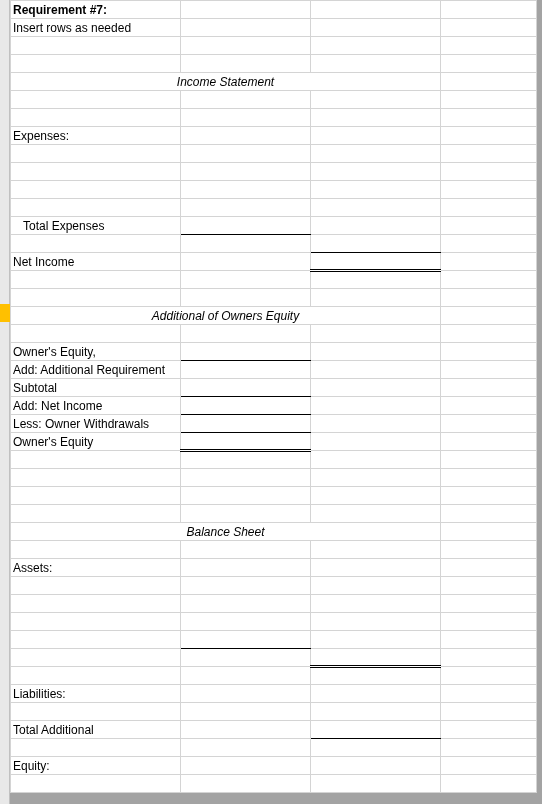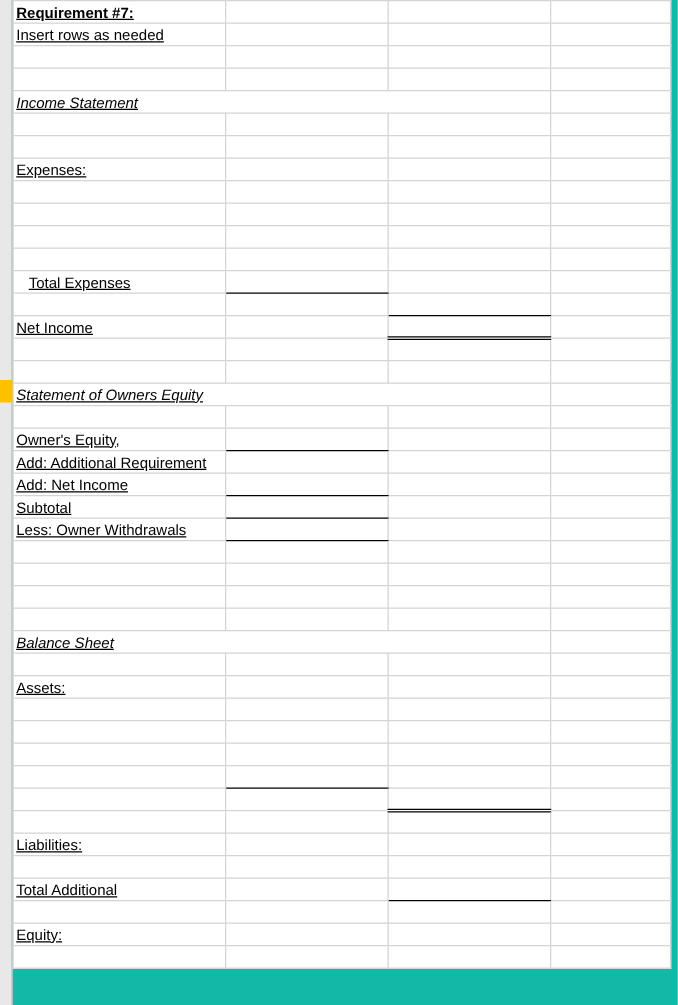--- a/index.html
+++ b/index.html
@@ -7,24 +7,23 @@
     margin: 0;
     padding: 0;
     background: #808080;
     font-family: Arial, sans-serif;
     font-size: 12px;
     color: #000;
   }
   .sheet-wrapper {
     width: 542px;
     height: 804px;
-    background: #14b8a6;
+    background: #a3a3a3;
     padding: 0 6px 0 10px;
     position: relative;
-    text-decoration: underline;
   }
   .row-header-strip {
     position: absolute;
     left: 0;
     top: 0;
     width: 10px;
     height: 804px;
     background: #e8e8e8;
     border-right: 1px solid #c0c0c0;
   }
@@ -50,21 +49,21 @@
     overflow: hidden;
     font-size: 12px;
     line-height: 16px;
   }
   col.c-a { width: 170px; }
   col.c-b { width: 130px; }
   col.c-c { width: 130px; }
   col.c-d { width: 96px; }
   .bold { font-weight: bold; }
   .italic { font-style: italic; }
-  .center { text-align: left; }
+  .center { text-align: center; }
   .indent { padding-left: 12px !important; margin-left: 37px; }
 
   
   .bt { border-top: 1px solid #000 !important; }
   .bb { border-bottom: 1px solid #000 !important; }
   .bb2 { border-bottom: 3px double #000 !important; }
 </style>
 </head>
 <body>
 
@@ -181,21 +180,21 @@
           <td></td>
         </tr>
       <tr>
           <td></td>
           <td></td>
           <td></td>
           <td></td>
         </tr>
 
       <tr>
-        <td colspan="3" class="italic center">Statement of Owners Equity</td>
+        <td colspan="3" class="italic center">Additional of Owners Equity</td>
         <td></td>
       </tr>
       <tr>
           <td></td>
           <td></td>
           <td></td>
           <td></td>
         </tr>
 
       <tr>
@@ -204,34 +203,40 @@
         <td></td>
         <td></td>
       </tr>
       <tr>
         <td>Add: Additional Requirement</td>
         <td></td>
         <td></td>
         <td></td>
       </tr>
       <tr>
+        <td>Subtotal</td>
+        <td class="bb"></td>
+        <td></td>
+        <td></td>
+      </tr>
+      <tr>
         <td>Add: Net Income</td>
         <td class="bb"></td>
         <td></td>
         <td></td>
       </tr>
       <tr>
-        <td>Subtotal</td>
-        <td class="bb"></td>
-        <td></td>
-        <td></td>
-      </tr>
-      <tr>
         <td>Less: Owner Withdrawals</td>
         <td class="bb"></td>
+        <td></td>
+        <td></td>
+      </tr>
+      <tr>
+        <td>Owner's Equity</td>
+        <td class="bb2"></td>
         <td></td>
         <td></td>
       </tr>
 
       <tr>
           <td></td>
           <td></td>
           <td></td>
           <td></td>
         </tr>

